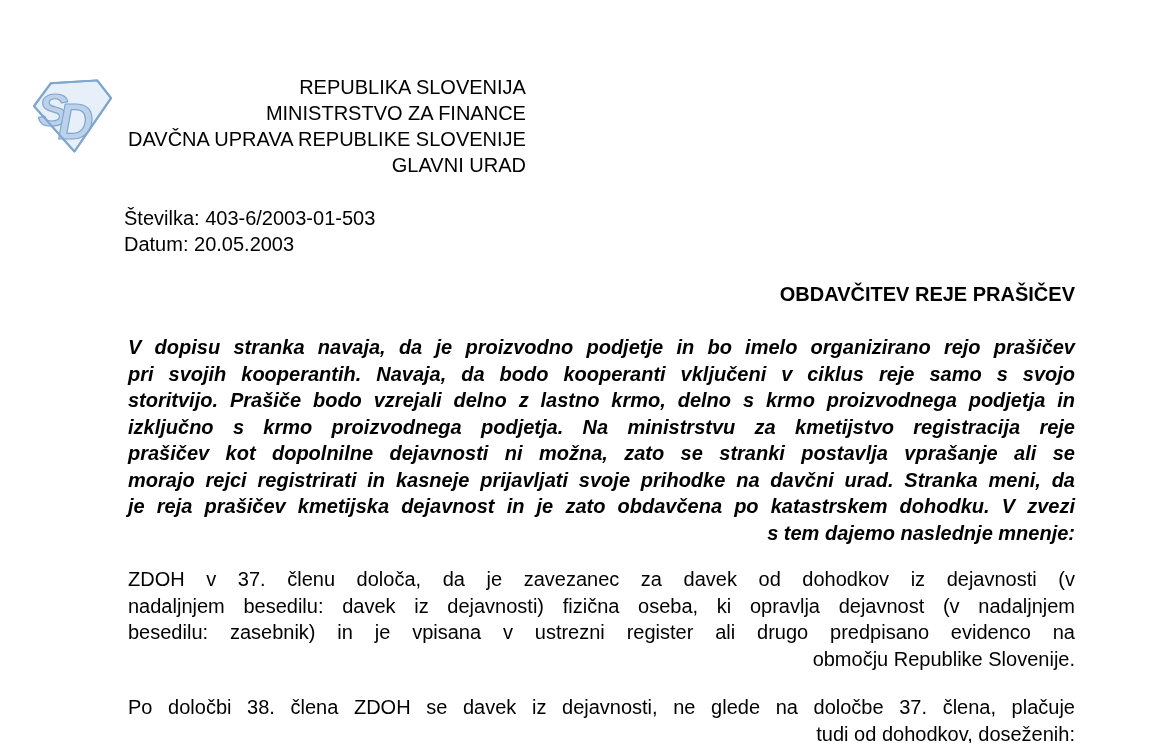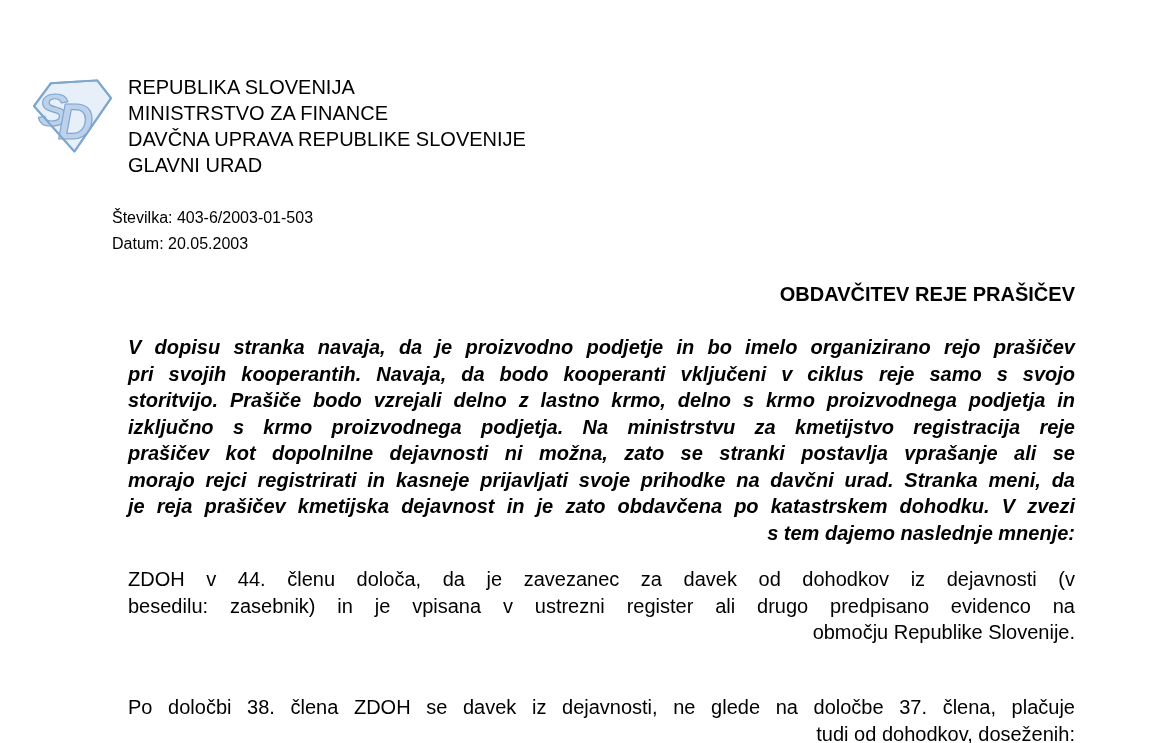--- a/index.html
+++ b/index.html
@@ -29,26 +29,27 @@
     font-weight: bold;
     font-style: italic;
   }
   .header-block {
     position: absolute;
     left: 128px;
     top: 74px;
     font-size: 20px;
     line-height: 26px;
     white-space: nowrap;
+    text-align: right;
   }
   .meta-block {
     position: absolute;
-    left: 112px;
+    left: 124px;
     top: 205px;
-    font-size: 16px;
+    font-size: 20px;
     line-height: 26px;
     white-space: nowrap;
   }
   .doc-title {
     position: absolute;
     left: 128px;
     top: 281px;
     width: 947px;
     text-align: right;
     font-size: 20px;
@@ -110,21 +111,22 @@
     <div class="jline">pri svojih kooperantih. Navaja, da bodo kooperanti vključeni v ciklus reje samo s svojo</div>
     <div class="jline">storitvijo. Prašiče bodo vzrejali delno z lastno krmo, delno s krmo proizvodnega podjetja in</div>
     <div class="jline">izključno s krmo proizvodnega podjetja. Na ministrstvu za kmetijstvo registracija reje</div>
     <div class="jline">prašičev kot dopolnilne dejavnosti ni možna, zato se stranki postavlja vprašanje ali se</div>
     <div class="jline">morajo rejci registrirati in kasneje prijavljati svoje prihodke na davčni urad. Stranka meni, da</div>
     <div class="jline">je reja prašičev kmetijska dejavnost in je zato obdavčena po katastrskem dohodku. V zvezi</div>
     <div class="lline">s tem dajemo naslednje mnenje:</div>
   </div>
 
   <div class="para p2">
-    <div class="jline">ZDOH v 44. členu določa, da je zavezanec za davek od dohodkov iz dejavnosti (v</div>
+    <div class="jline">ZDOH v 37. členu določa, da je zavezanec za davek od dohodkov iz dejavnosti (v</div>
+    <div class="jline">nadaljnjem besedilu: davek iz dejavnosti) fizična oseba, ki opravlja dejavnost (v nadaljnjem</div>
     <div class="jline">besedilu: zasebnik) in je vpisana v ustrezni register ali drugo predpisano evidenco na</div>
     <div class="lline">območju Republike Slovenije.</div>
   </div>
 
   <div class="para p3">
     <div class="jline">Po določbi 38. člena ZDOH se davek iz dejavnosti, ne glede na določbe 37. člena, plačuje</div>
     <div class="lline">tudi od dohodkov, doseženih:</div>
   </div>
 
 </div>

